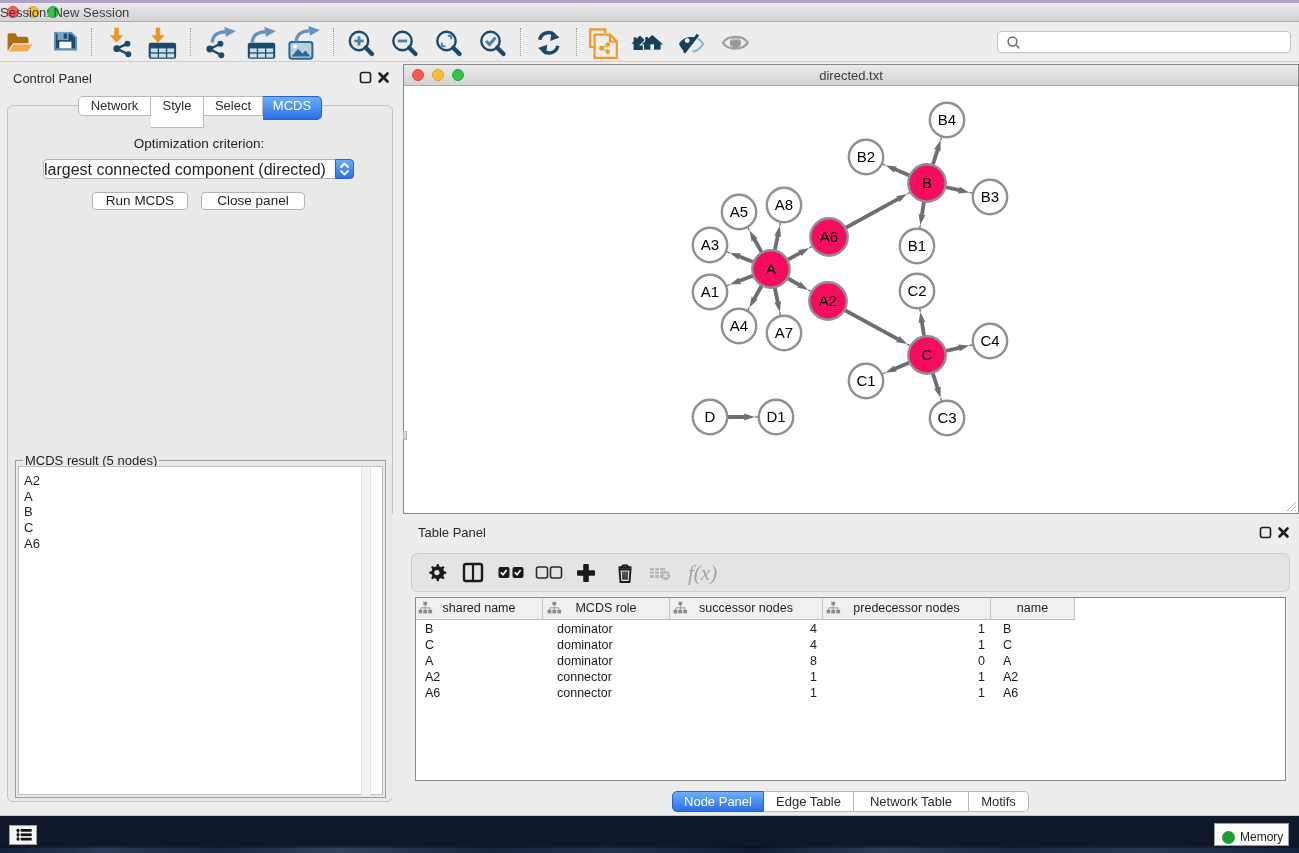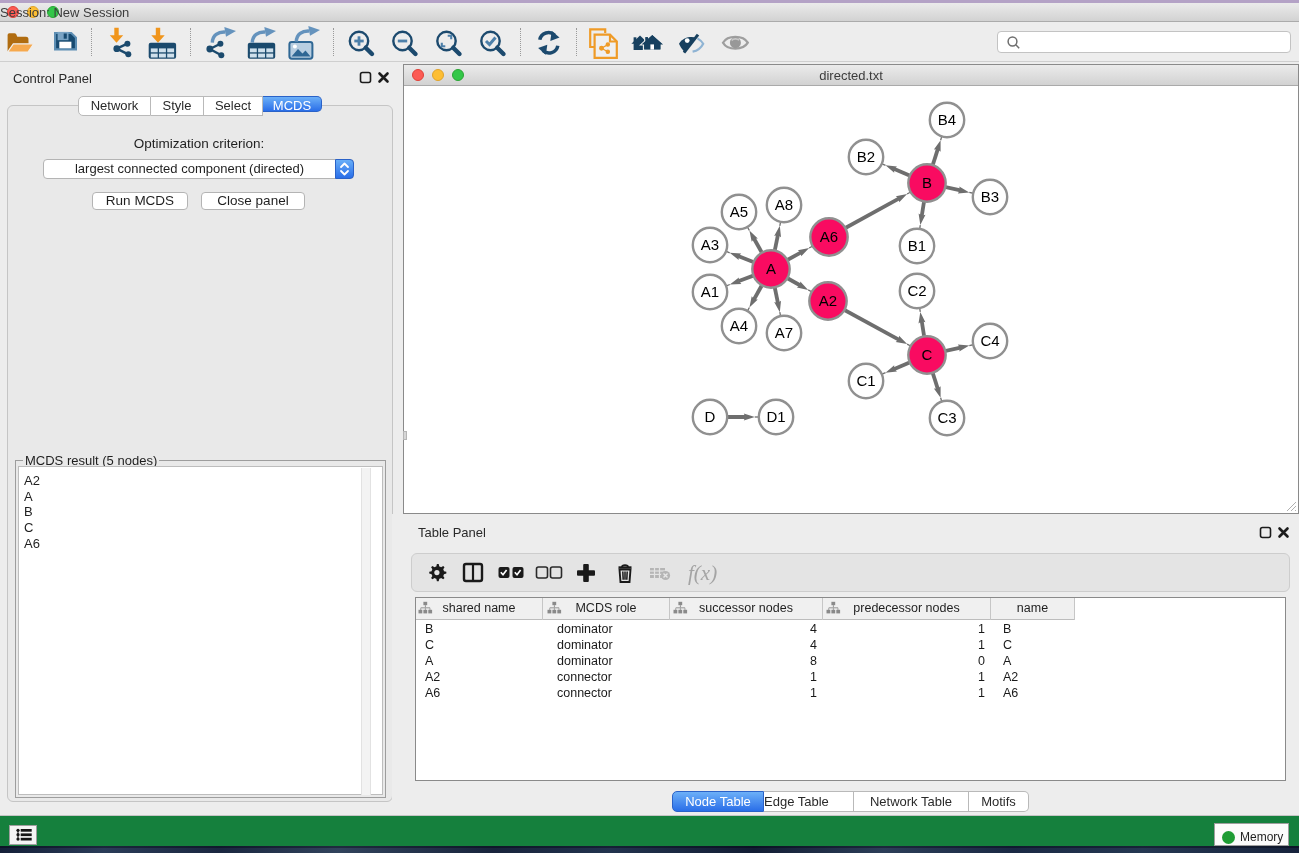--- a/index.html
+++ b/index.html
@@ -194,29 +194,29 @@
       <rect x="1.5" y="1.5" width="10" height="10" rx="2" fill="none" stroke="#1c1c1c" stroke-width="1.6"></rect>
     </svg>
   <svg class="abs" style="left:377px;top:9px" width="13" height="13" viewBox="0 0 13 13">
       <path d="M2.5,2.5 L10.5,10.5 M10.5,2.5 L2.5,10.5" stroke="#1c1c1c" stroke-width="2.6" stroke-linecap="round"></path>
     </svg>
 
   <div class="abs" style="left:7px;top:43px;width:386px;height:697px;background:#e9e9e9;border:1px solid #c5c5c5;border-radius:6px"></div>
 
   <div class="abs" style="left:78px;top:34px;width:244px;height:20px;font-size:13px;color:#2a2a2a">
     <div class="abs" style="left:0;width:73px;height:20px;background:#fff;border:1px solid #b9b9b9;border-radius:5px 0 0 5px;text-align:center;line-height:18px">Network</div>
-    <div class="abs" style="left:73px;width:53px;height:20px;background:#fff;border:1px solid #b9b9b9;border-left:none;text-align:center;line-height:18px">Style</div>
+    <div class="abs" style="left:73px;width:53px;height:32px;background:#fff;border:1px solid #b9b9b9;border-left:none;text-align:center;line-height:18px">Style</div>
     <div class="abs" style="left:126px;width:59px;height:20px;background:#fff;border:1px solid #b9b9b9;border-left:none;text-align:center;line-height:18px">Select</div>
-    <div class="abs" style="left:185px;width:59px;height:16px;background:linear-gradient(#6cb0f8,#2a6ee8);border:1px solid #2a62c8;border-left:none;border-radius:0 5px 5px 0;text-align:center;line-height:18px;color:#fff">MCDS</div>
+    <div class="abs" style="left:185px;width:59px;height:24px;background:linear-gradient(#6cb0f8,#2a6ee8);border:1px solid #2a62c8;border-left:none;border-radius:0 5px 5px 0;text-align:center;line-height:18px;color:#fff">MCDS</div>
   </div>
 
   <div class="abs" style="left:0;top:74px;width:398px;text-align:center;font-size:13.5px;color:#1f1f1f">Optimization criterion:</div>
 
   <div class="abs" style="left:43px;top:97px;width:311px;height:20px;background:#fff;border:1px solid #b4b4b4;border-radius:4px">
-    <div class="abs" style="left:0;right:18px;top:1px;text-align:center;font-size:13px;color:#1f1f1f">largest connected component (directed)</div>
+    <div class="abs" style="left:0;right:18px;top:1px;font-size:16px;color:#1f1f1f">largest connected component (directed)</div>
     <div class="abs" style="right:-1px;top:-1px;width:19px;height:20px;background:linear-gradient(#67aef8,#2a6ee8);border-radius:0 4px 4px 0;border:1px solid #2a62c8">
       <svg width="17" height="18" viewBox="0 0 17 18">
           <path d="M5,7 L8.5,3.5 L12,7" fill="none" stroke="#fff" stroke-width="1.8" stroke-linejoin="round" stroke-linecap="round"></path>
           <path d="M5,11 L8.5,14.5 L12,11" fill="none" stroke="#fff" stroke-width="1.8" stroke-linejoin="round" stroke-linecap="round"></path>
         </svg>
     </div>
   </div>
 
   <div class="abs" style="left:92px;top:130px;width:96px;height:18px;background:#fff;border:1px solid #b4b4b4;border-radius:4px;text-align:center;font-size:13.5px;color:#1f1f1f;line-height:16px">Run MCDS</div>
   <div class="abs" style="left:201px;top:130px;width:104px;height:18px;background:#fff;border:1px solid #b4b4b4;border-radius:4px;text-align:center;font-size:13.5px;color:#1f1f1f;line-height:16px">Close panel</div>
@@ -449,28 +449,28 @@
       <div class="abs" style="left:9px;top:0;line-height:16px">B<br>C<br>A<br>A2<br>A6</div>
 <div class="abs" style="left:141px;top:0;line-height:16px">dominator<br>dominator<br>dominator<br>connector<br>connector</div>
 <div class="abs" style="left:254px;top:0;width:147px;text-align:right;line-height:16px">4<br>4<br>8<br>1<br>1</div>
 <div class="abs" style="left:407px;top:0;width:162px;text-align:right;line-height:16px">1<br>1<br>0<br>1<br>1</div>
 <div class="abs" style="left:587px;top:0;line-height:16px">B<br>C<br>A<br>A2<br>A6</div>
 
     </div>
   </div>
 
   <div class="abs" style="left:280px;top:277px;height:21px;font-size:13px;color:#2a2a2a">
-    <div class="abs" style="left:0;width:92px;height:21px;background:linear-gradient(#6cb0f8,#2a6ee8);border:1px solid #2a62c8;border-radius:5px 0 0 5px;text-align:center;line-height:19px;color:#fff">Node Table</div>
-    <div class="abs" style="left:92px;width:90px;height:21px;background:#fff;border:1px solid #b9b9b9;border-left:none;text-align:left;line-height:19px">Edge Table</div>
+    <div class="abs" style="left:0;width:92px;height:21px;background:linear-gradient(#6cb0f8,#2a6ee8);border:1px solid #2a62c8;border-radius:5px 0 0 5px;text-align:center;line-height:19px;color:#fff">Node Panel</div>
+    <div class="abs" style="left:92px;width:90px;height:21px;background:#fff;border:1px solid #b9b9b9;border-left:none;text-align:center;line-height:19px">Edge Table</div>
     <div class="abs" style="left:182px;width:115px;height:21px;background:#fff;border:1px solid #b9b9b9;border-left:none;text-align:center;line-height:19px">Network Table</div>
     <div class="abs" style="left:297px;width:60px;height:21px;background:#fff;border:1px solid #b9b9b9;border-left:none;border-radius:0 5px 5px 0;text-align:center;line-height:19px">Motifs</div>
   </div>
 </div>
 
-<div class="abs" style="left:0;top:815px;width:1299px;height:31px;background:#15803d;border-top:1px solid #c5c5c5">
+<div class="abs" style="left:0;top:815px;width:1299px;height:31px;background:#0f172a;border-top:1px solid #c5c5c5">
   <div class="abs" style="left:9px;top:9px;width:28px;height:20px;background:#f4f4f4;border:1px solid #9e9e9e">
     <svg width="26" height="18" viewBox="0 0 26 18">
         <g fill="#141414">
           <line x1="8" y1="4" x2="8" y2="14" stroke="#141414" stroke-width="1"></line>
           <circle cx="8" cy="4.3" r="1.6"></circle>
           <circle cx="8" cy="8.7" r="1.6"></circle>
           <circle cx="8" cy="13.1" r="1.6"></circle>
           <rect x="10.7" y="3" width="11" height="2.7"></rect>
           <rect x="10.7" y="7.4" width="11" height="2.7"></rect>
           <rect x="10.7" y="11.8" width="11" height="2.7"></rect>

